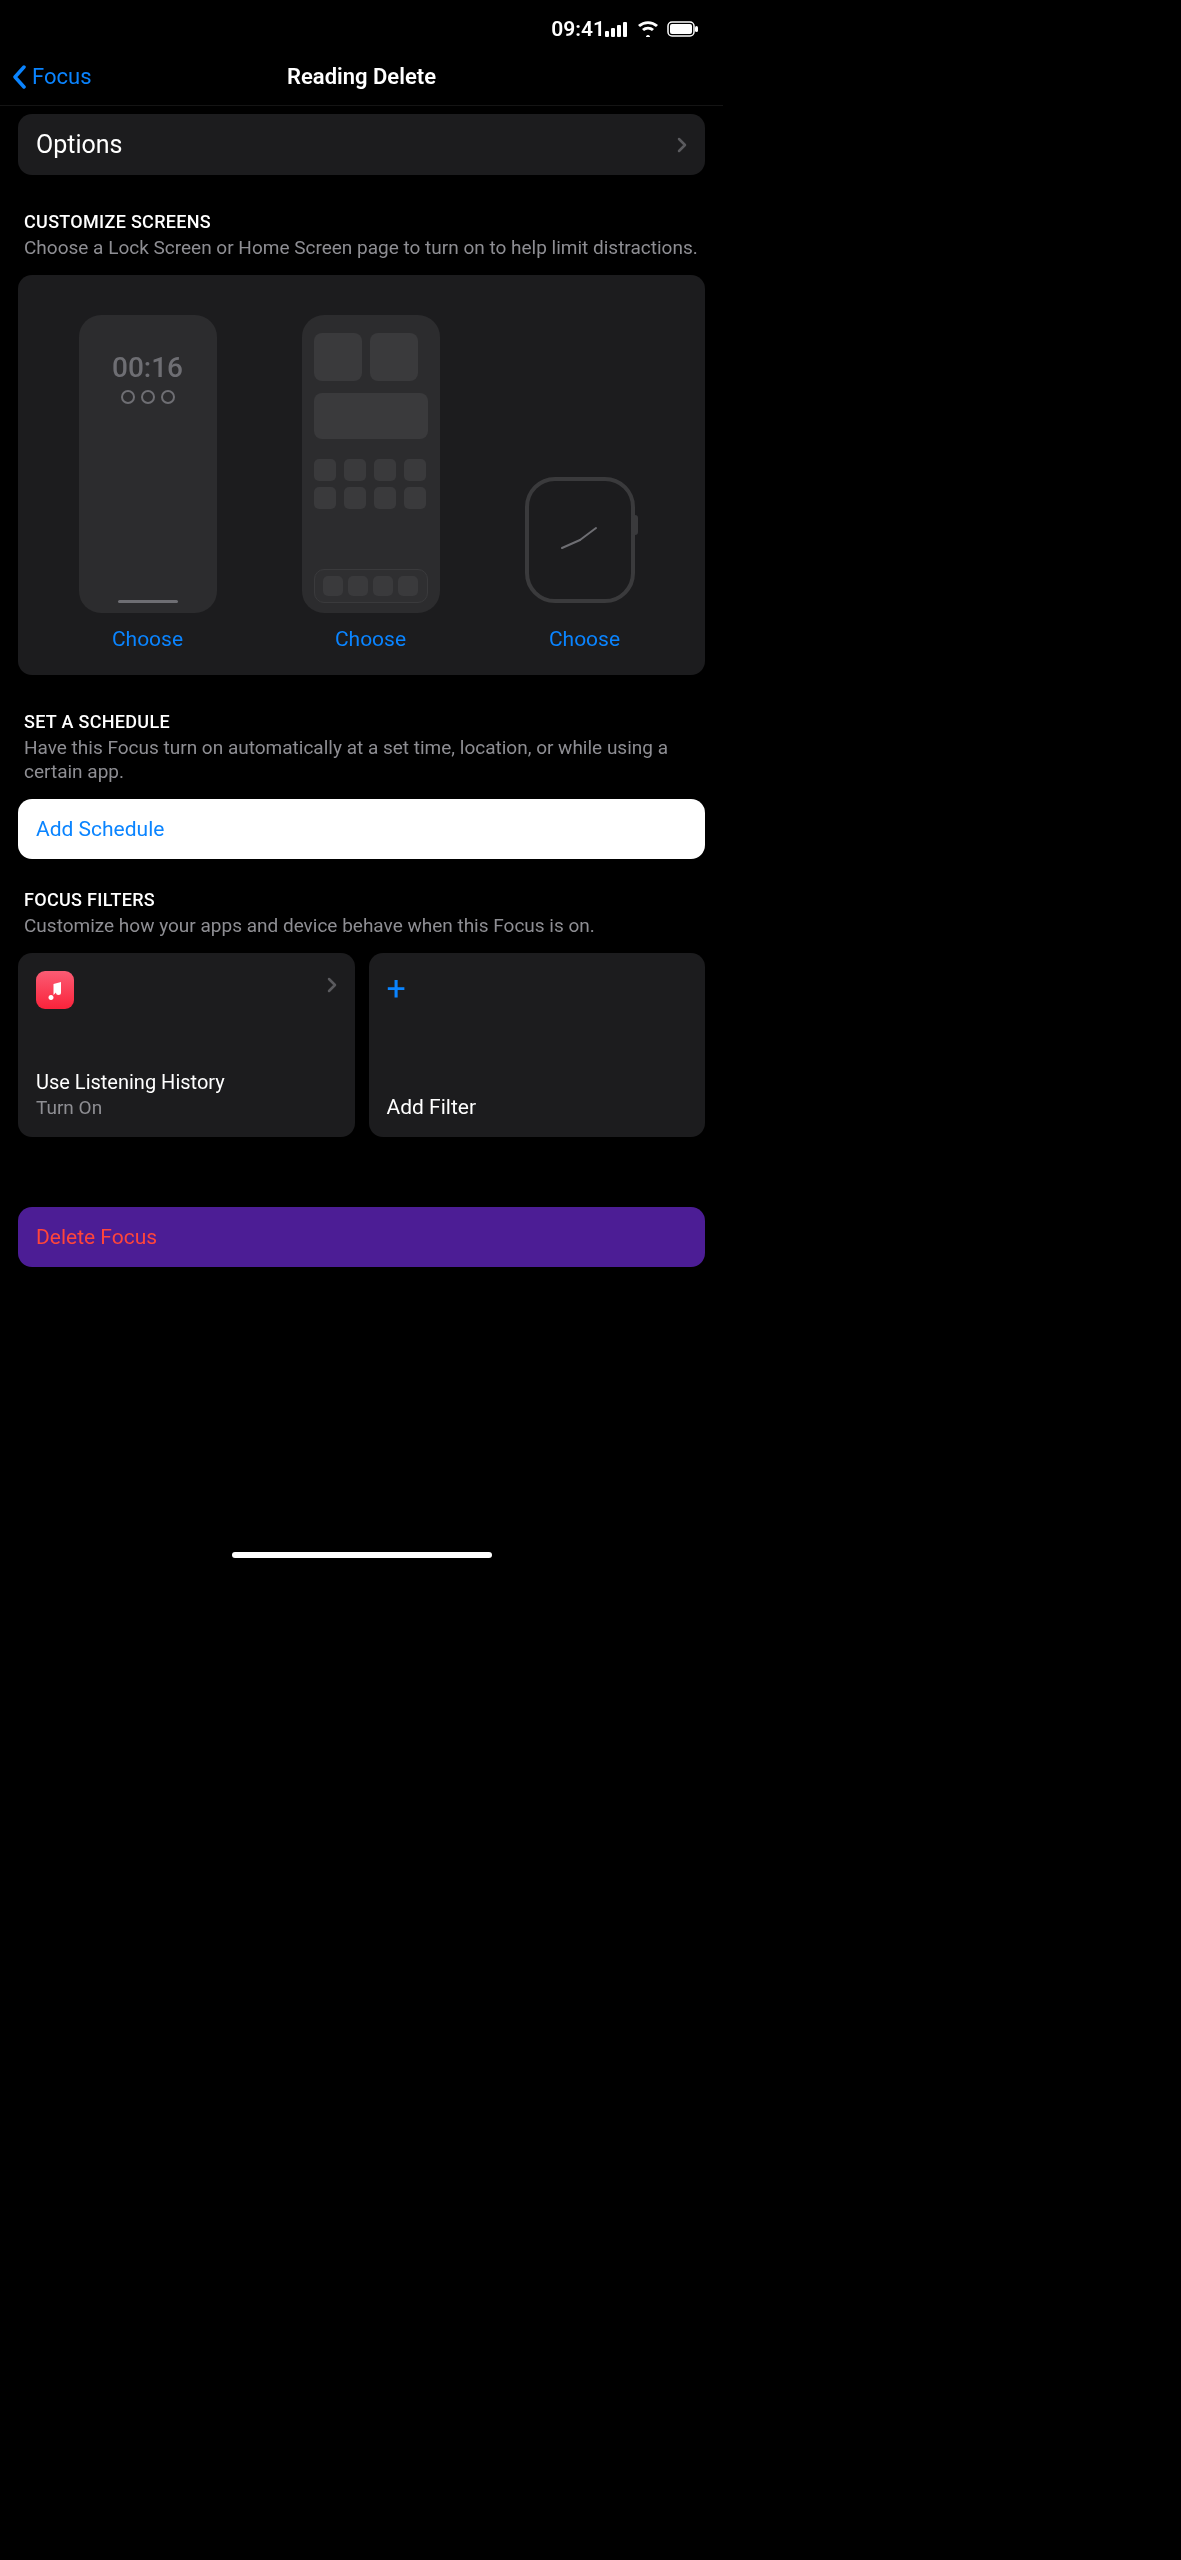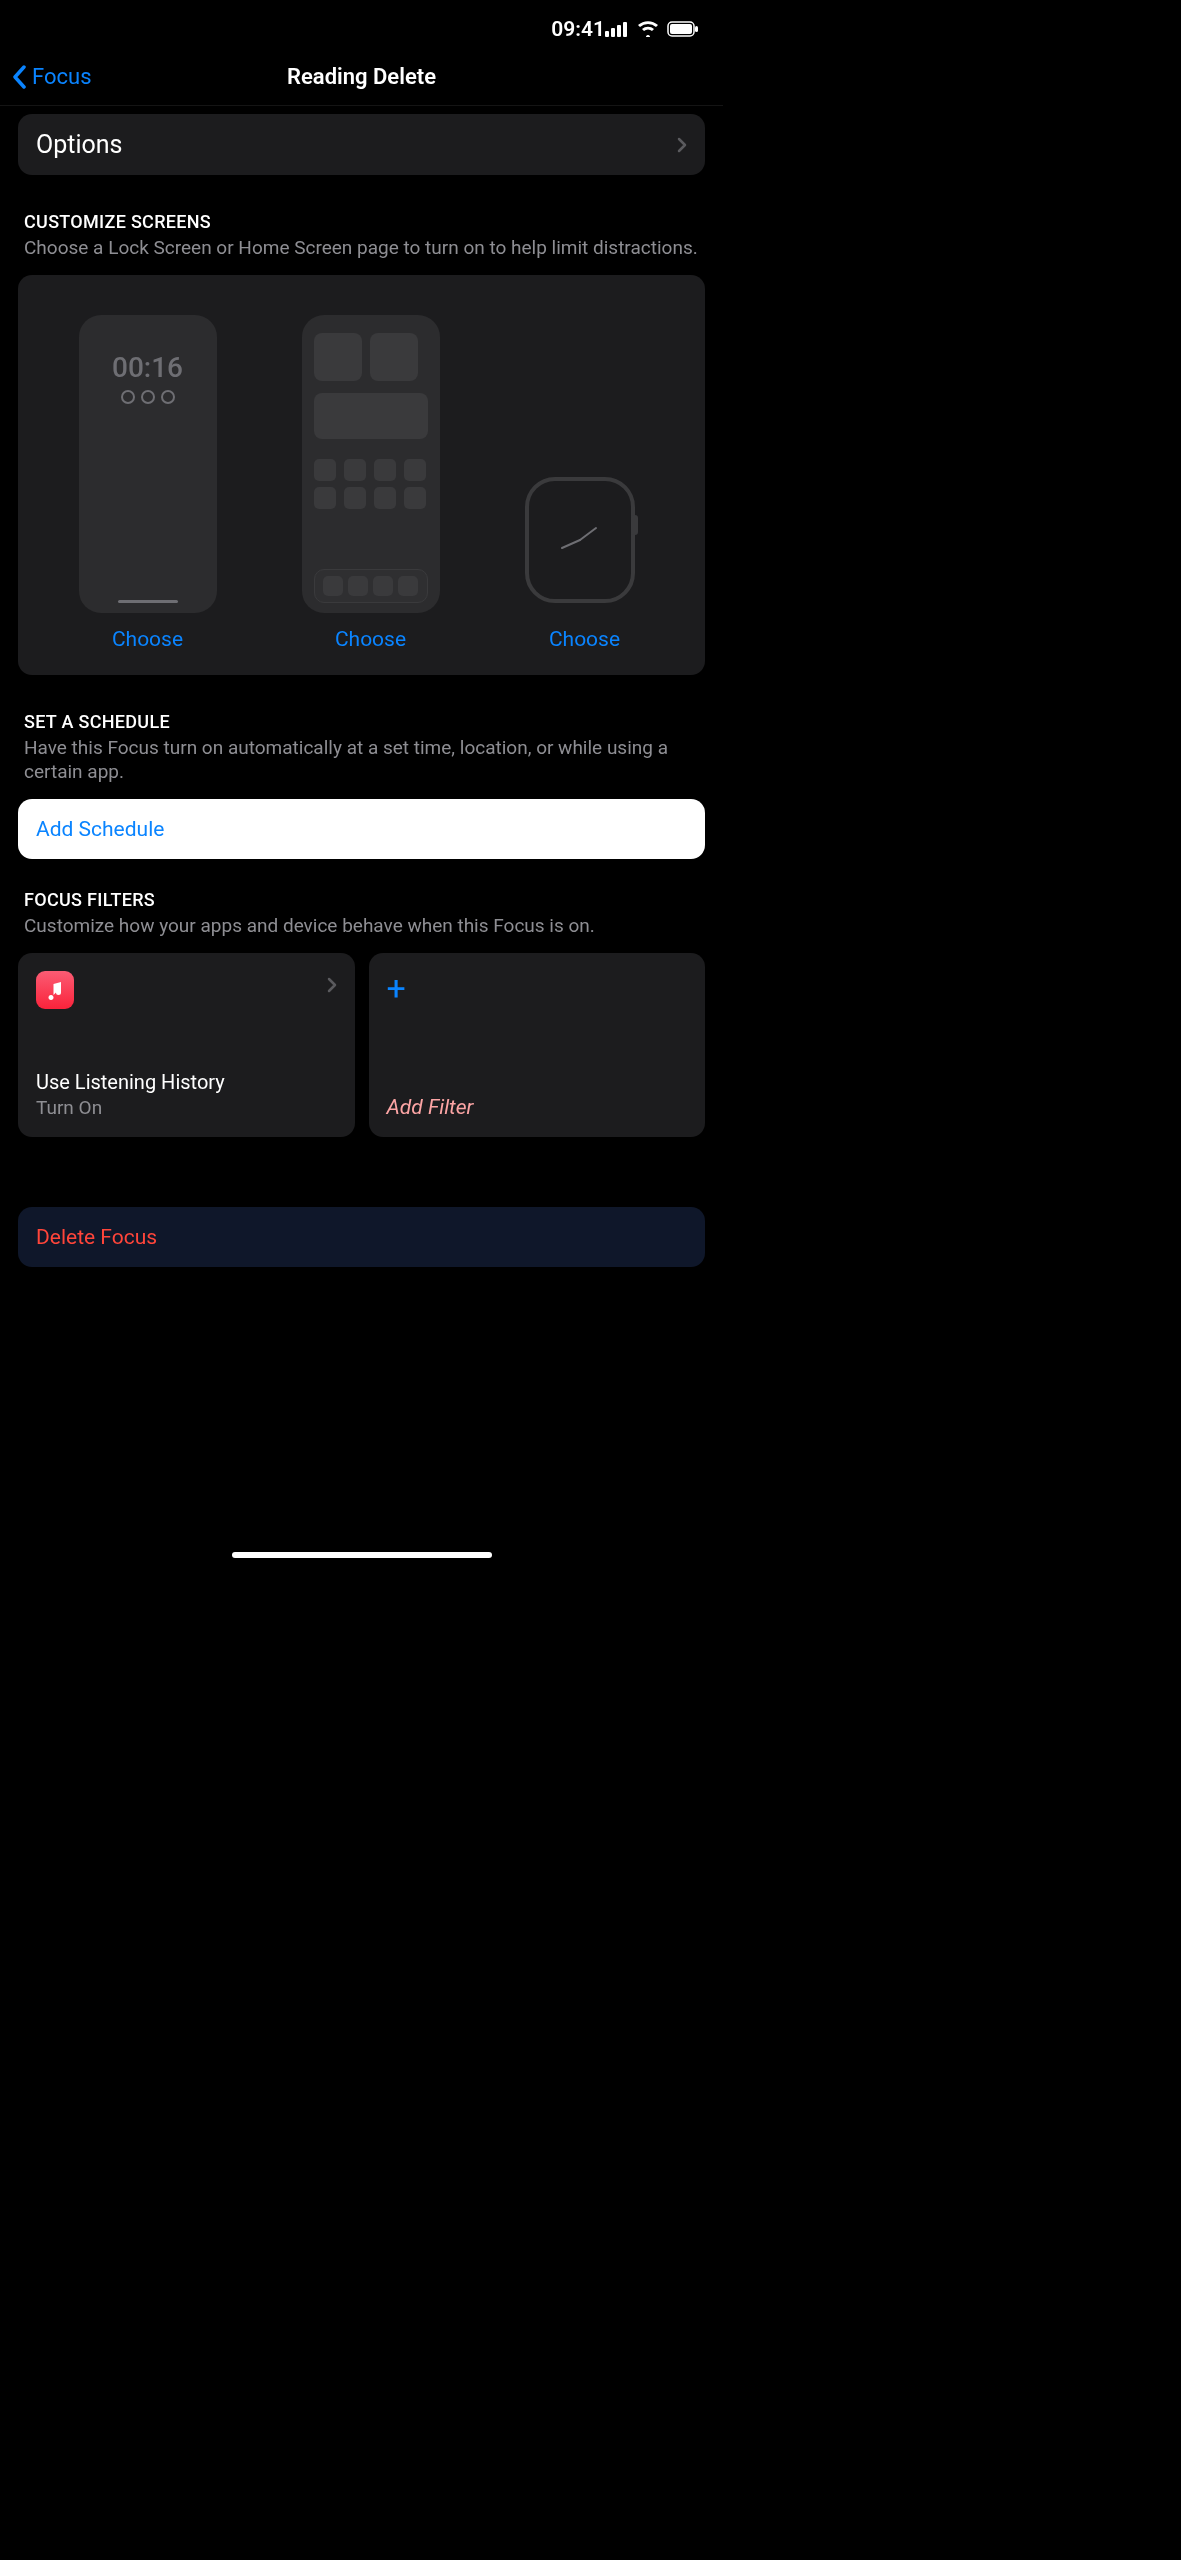--- a/index.html
+++ b/index.html
@@ -235,27 +235,26 @@
   }
   .filter-title { font-size: 20px; margin-top: auto; }
   .filter-sub { font-size: 19px; color: #8e8e93; margin-top: 2px; }
   .add-filter-plus {
     color: #0a84ff;
     font-size: 34px;
     font-weight: 400;
     line-height: 1;
   }
   .add-filter-label {
-    color: #fca5a5;
+    color: #ffffff;
     font-size: 21px;
     margin-top: auto;
-    font-style: italic;
   }
   .delete-cell {
-    background: #0f172a;
+    background: #4c1d95;
     border-radius: 14px;
     padding: 18px 18px;
     margin-top: 70px;
     color: #ff453a;
     font-size: 21px;
   }
   .home-indicator {
     position: absolute;
     bottom: 8px;
     left: 50%;

